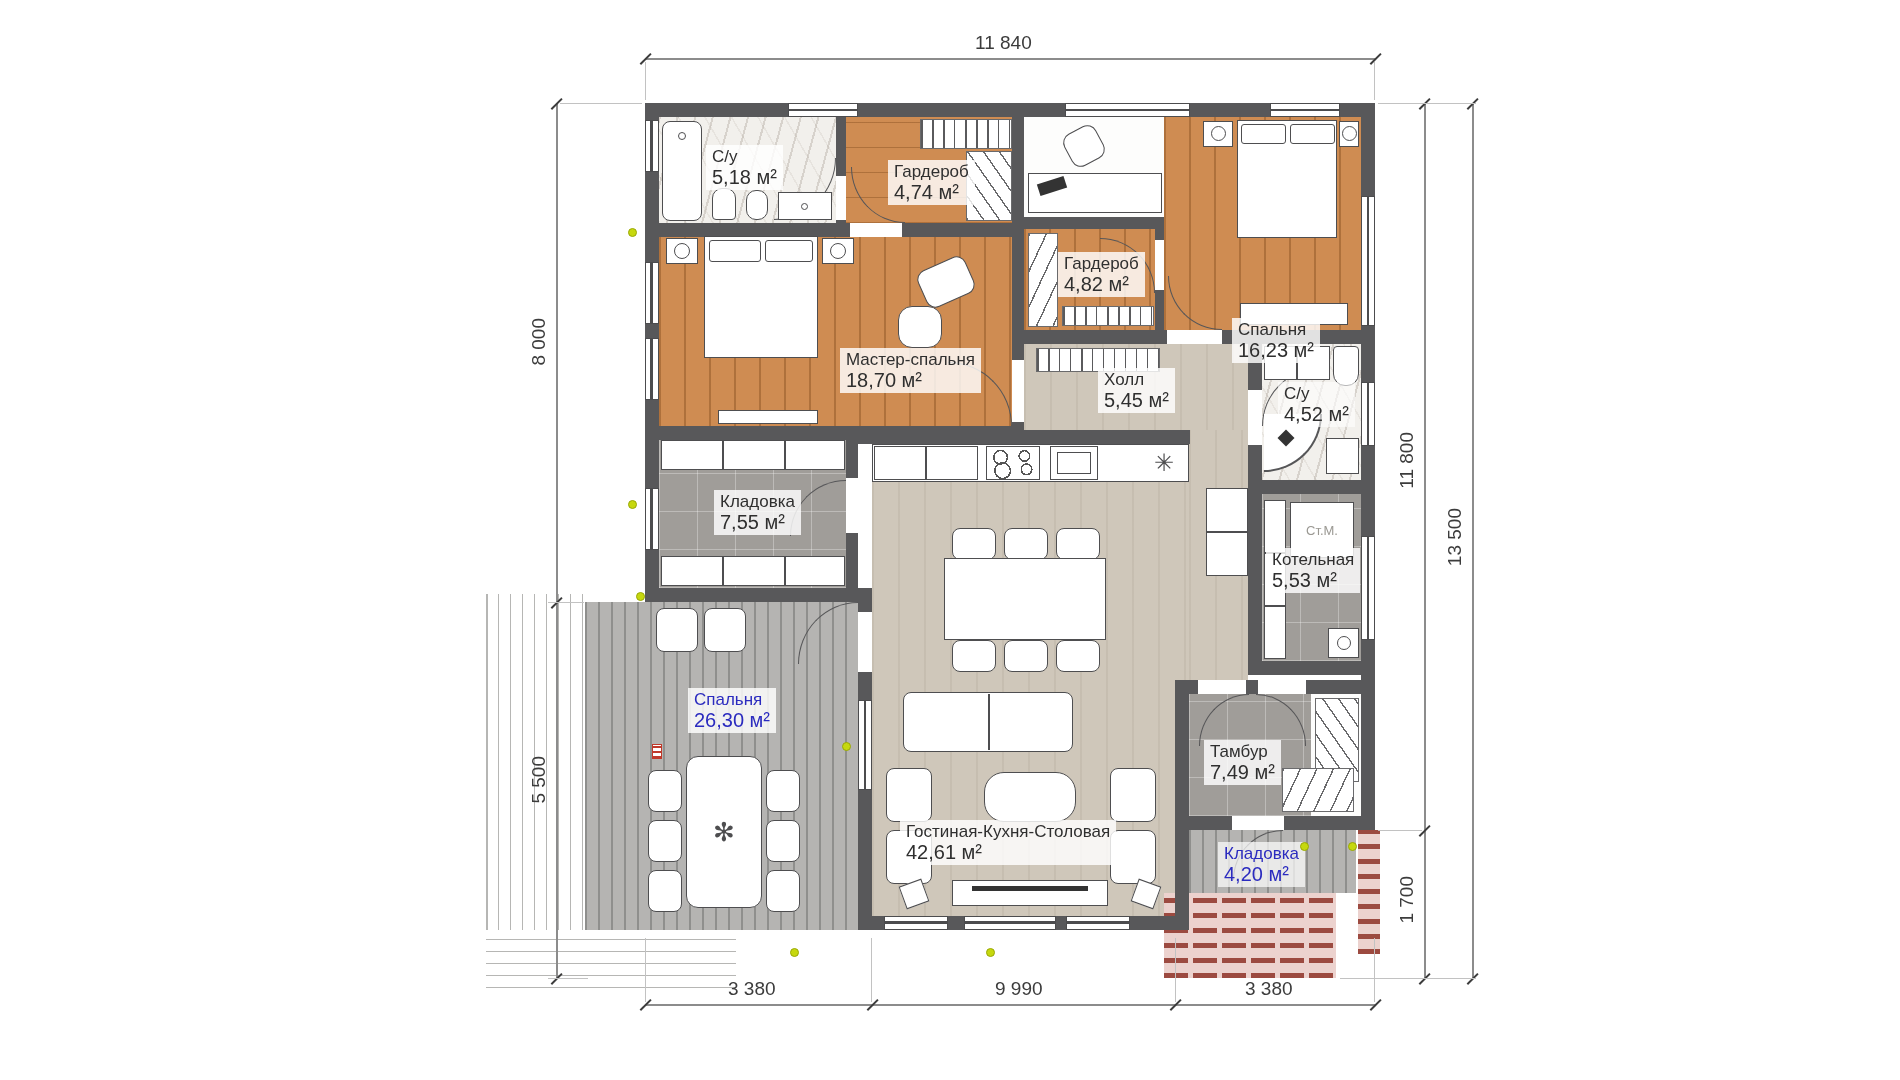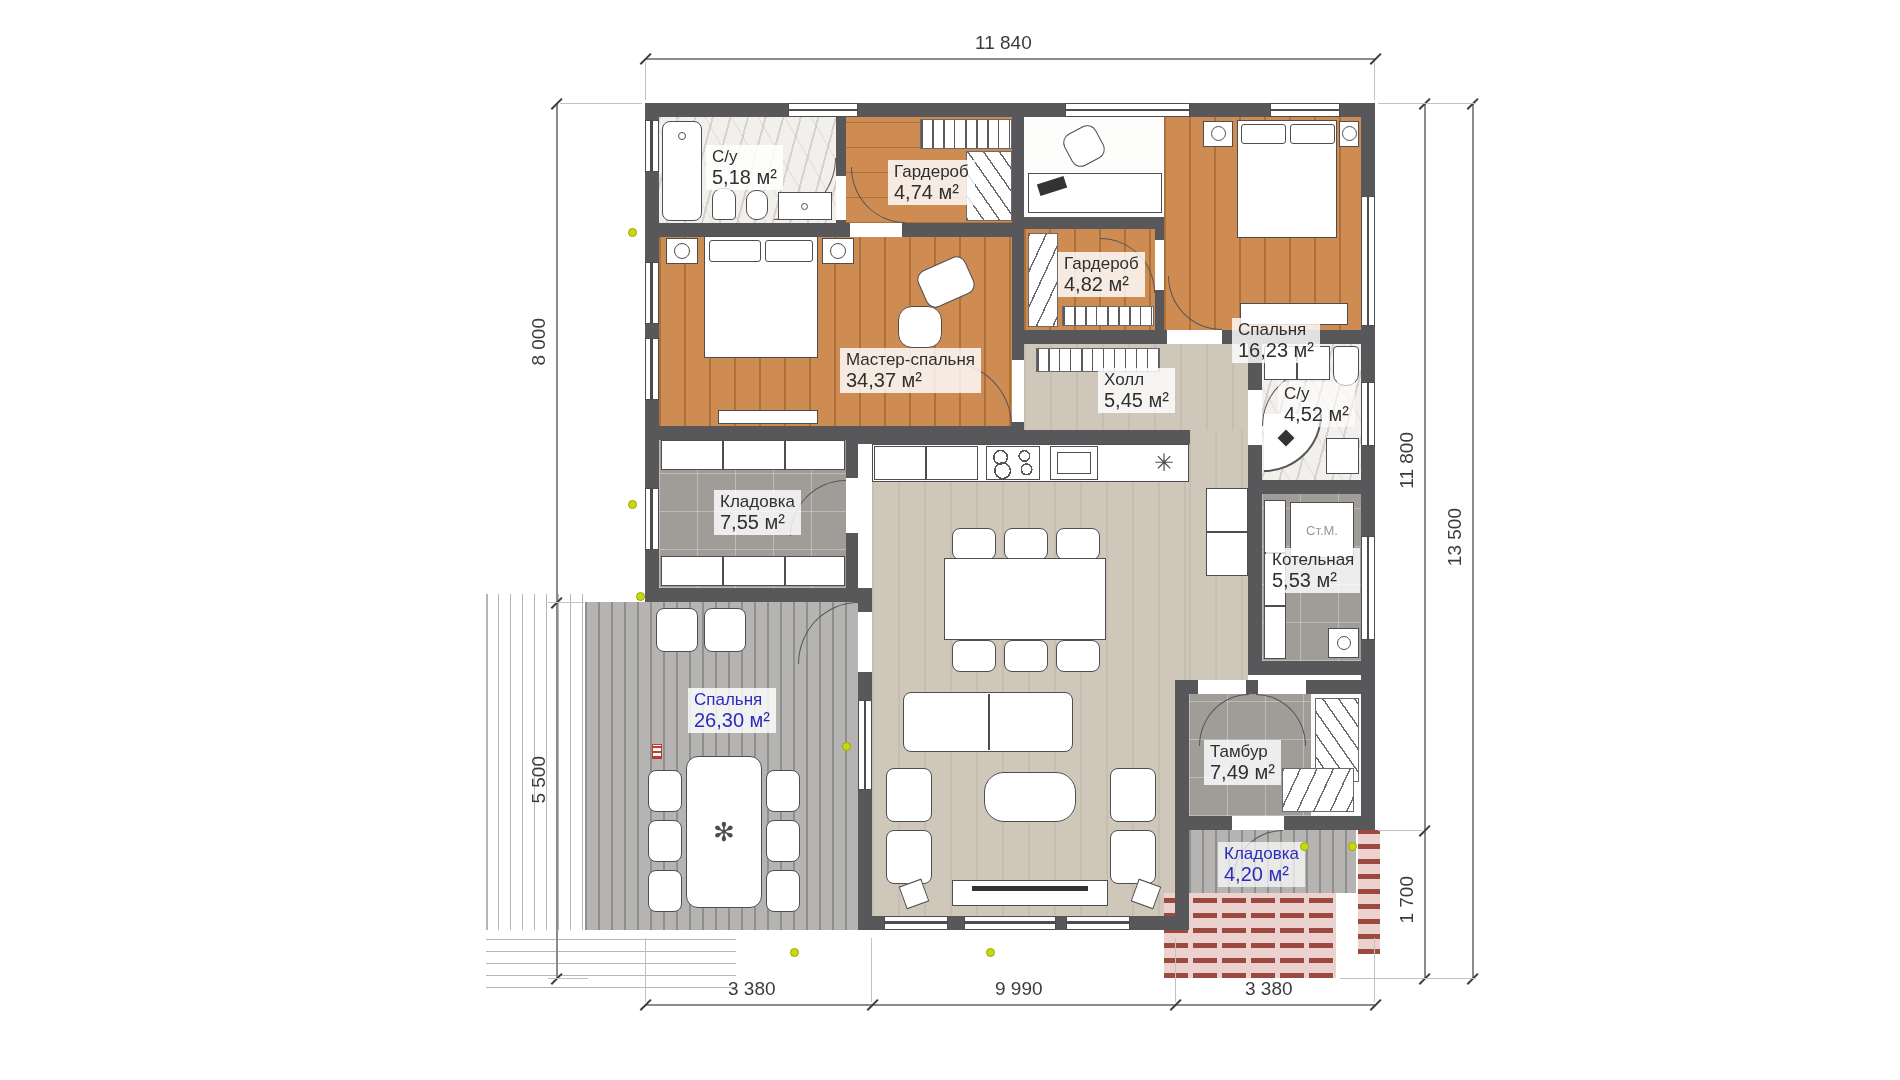--- a/index.html
+++ b/index.html
@@ -276,41 +276,45 @@
   <div class="a lbl" style="left:1232px;top:270px;margin-top:48px;">
     <div class="lname">Спальня</div>
     <div class="larea">16,23 м²</div>
   </div>
   <div class="a lbl" style="left:1058px;top:252px;">
     <div class="lname">Гардероб</div>
     <div class="larea">4,82 м²</div>
   </div>
   <div class="a lbl" style="left:840px;top:348px;">
     <div class="lname">Мастер-спальня</div>
-    <div class="larea">34,37 м²</div>
+    <div class="larea">18,70 м²</div>
   </div>
   <div class="a lbl" style="left:1098px;top:368px;">
     <div class="lname">Холл</div>
     <div class="larea">5,45 м²</div>
   </div>
   <div class="a lbl" style="left:1278px;top:382px;background:rgba(255,255,255,.6);">
     <div class="lname">С/у</div>
     <div class="larea">4,52 м²</div>
   </div>
   <div class="a lbl" style="left:714px;top:490px;">
     <div class="lname">Кладовка</div>
     <div class="larea">7,55 м²</div>
   </div>
   <div class="a lbl" style="left:1266px;top:548px;">
     <div class="lname">Котельная</div>
     <div class="larea">5,53 м²</div>
   </div>
   <div class="a lbl blue" style="left:688px;top:688px;">
     <div class="lname">Спальня</div>
     <div class="larea">26,30 м²</div>
+  </div>
+  <div class="a lbl" style="left:900px;top:820px;">
+    <div class="lname">Гостиная-Кухня-Столовая</div>
+    <div class="larea">42,61 м²</div>
   </div>
   <div class="a lbl" style="left:1204px;top:740px;">
     <div class="lname">Тамбур</div>
     <div class="larea">7,49 м²</div>
   </div>
   <div class="a lbl blue" style="left:1218px;top:842px;background:rgba(255,255,255,.7);">
     <div class="lname">Кладовка</div>
     <div class="larea">4,20 м²</div>
   </div>
 

